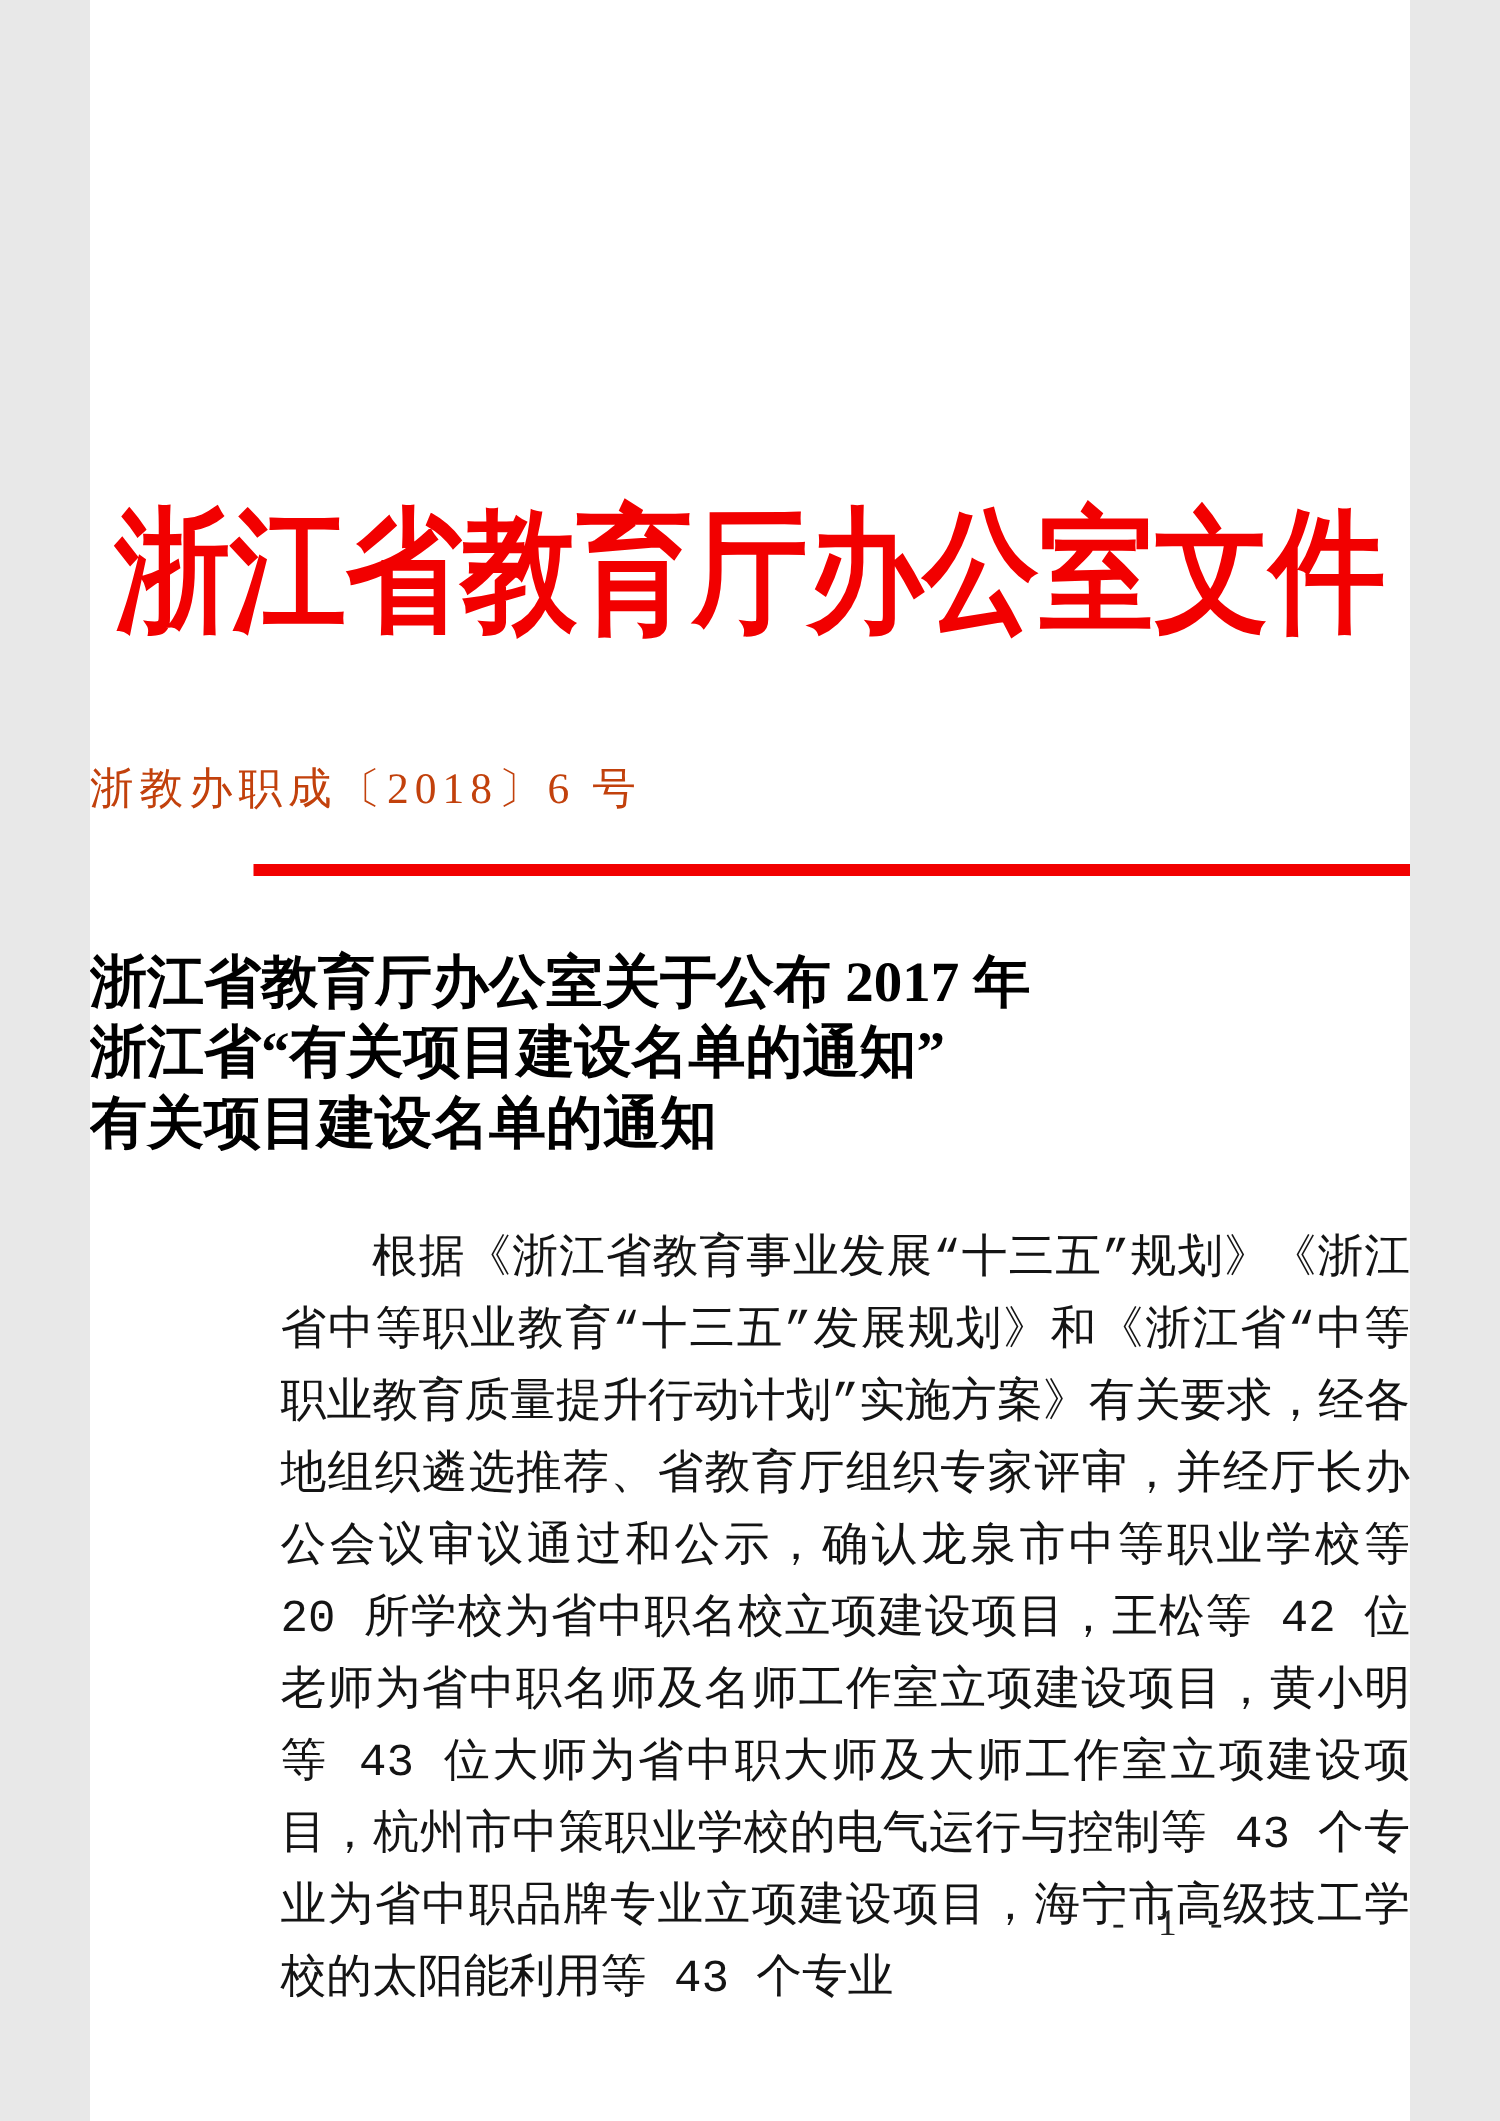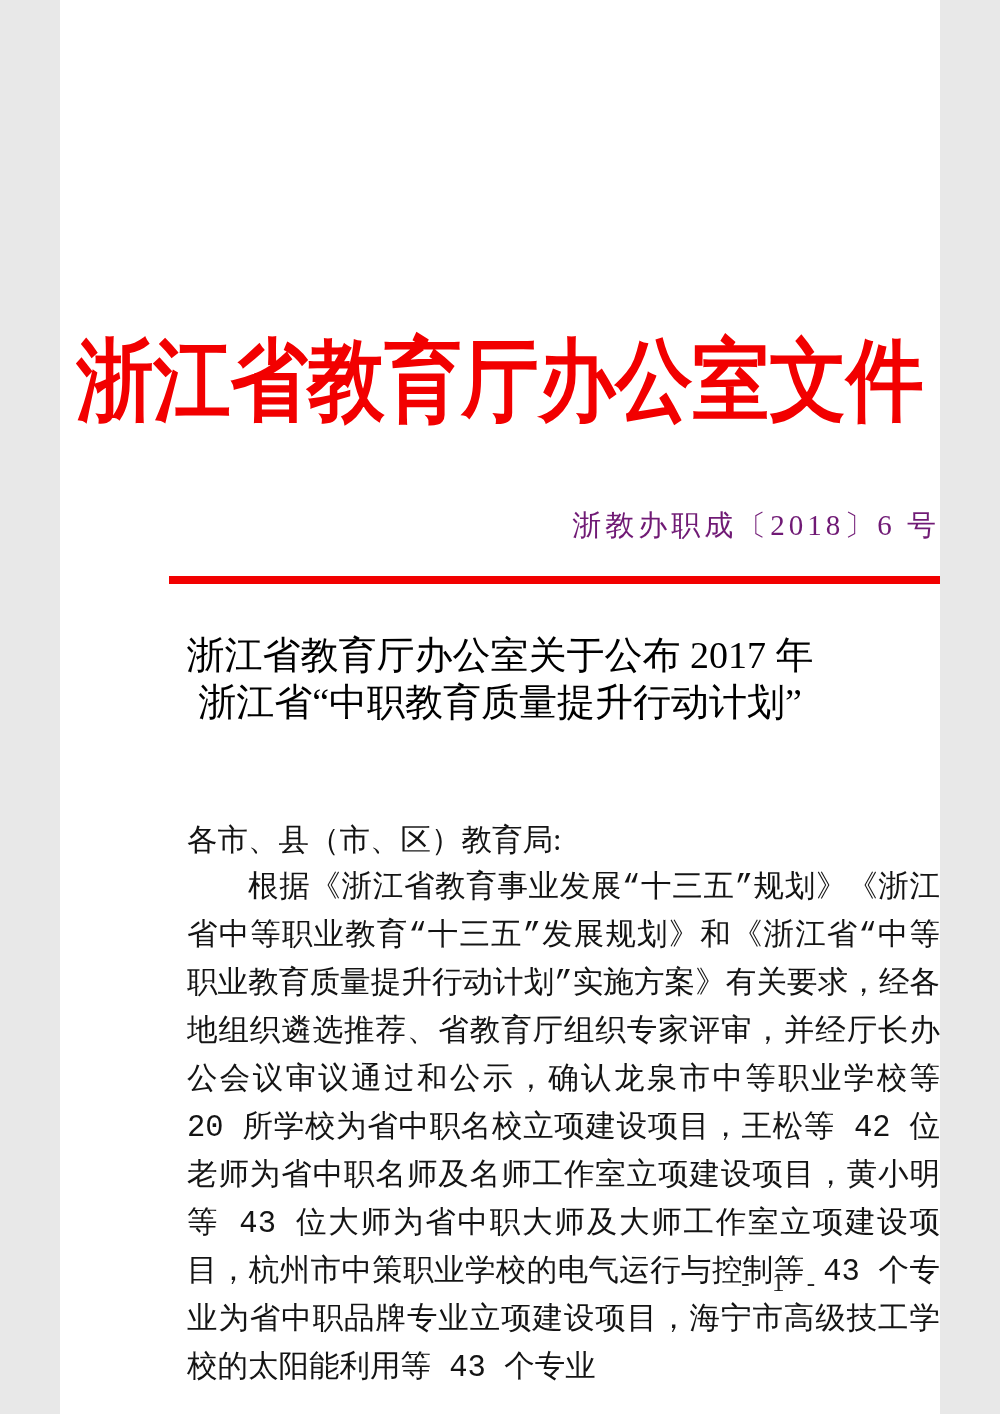--- a/index.html
+++ b/index.html
@@ -29,46 +29,45 @@
     letter-spacing: 0px;
     white-space: nowrap;
   }
 
   
   .doc-number {
     position: absolute;
     top: 506px;
     left: 0;
     width: 100%;
-    text-align: right;
+    text-align: left;
     font-size: 29px;
     letter-spacing: 4px;
-    color: #701a75;
+    color: #c2410c;
   }
 
   
   .red-line {
     position: absolute;
     top: 576px;
     left: 109px;
     width: 783px;
     height: 8px;
     background: var(--accent-red, #f20000);
   }
 
   
   .doc-title {
     position: absolute;
     top: 632px;
     left: 0;
     width: 100%;
-    text-align: center;
     font-size: 38px;
     line-height: 47px;
-    font-weight: normal;
+    font-weight: bold;
     color: #000000;
   }
 
   
   .body-block {
     position: absolute;
     top: 816px;
     left: 127px;
     width: 753px;
     font-size: 30.5px;
@@ -100,23 +99,23 @@
 <div class="page">
 
   <div class="agency-title">浙江省教育厅办公室文件</div>
 
   <div class="doc-number">浙教办职成〔2018〕6 号</div>
 
   <div class="red-line"></div>
 
   <div class="doc-title">
     <div>浙江省教育厅办公室关于公布 2017 年</div>
-    <div>浙江省“中职教育质量提升行动计划”</div>
+    <div>浙江省“有关项目建设名单的通知”</div>
+    <div>有关项目建设名单的通知</div>
   </div>
 
   <div class="body-block">
-    <p class="salutation">各市、县（市、区）教育局:</p>
     <p class="paragraph">根据《浙江省教育事业发展“十三五”规划》《浙江省中等职业教育“十三五”发展规划》和《浙江省“中等职业教育质量提升行动计划”实施方案》有关要求，经各地组织遴选推荐、省教育厅组织专家评审，并经厅长办公会议审议通过和公示，确认龙泉市中等职业学校等 20 所学校为省中职名校立项建设项目，王松等 42 位老师为省中职名师及名师工作室立项建设项目，黄小明等 43 位大师为省中职大师及大师工作室立项建设项目，杭州市中策职业学校的电气运行与控制等 43 个专业为省中职品牌专业立项建设项目，海宁市高级技工学校的太阳能利用等 43 个专业</p>
   </div>
 
   <div class="page-number">- 1 -</div>
 
 </div>
 
 </body></html>

